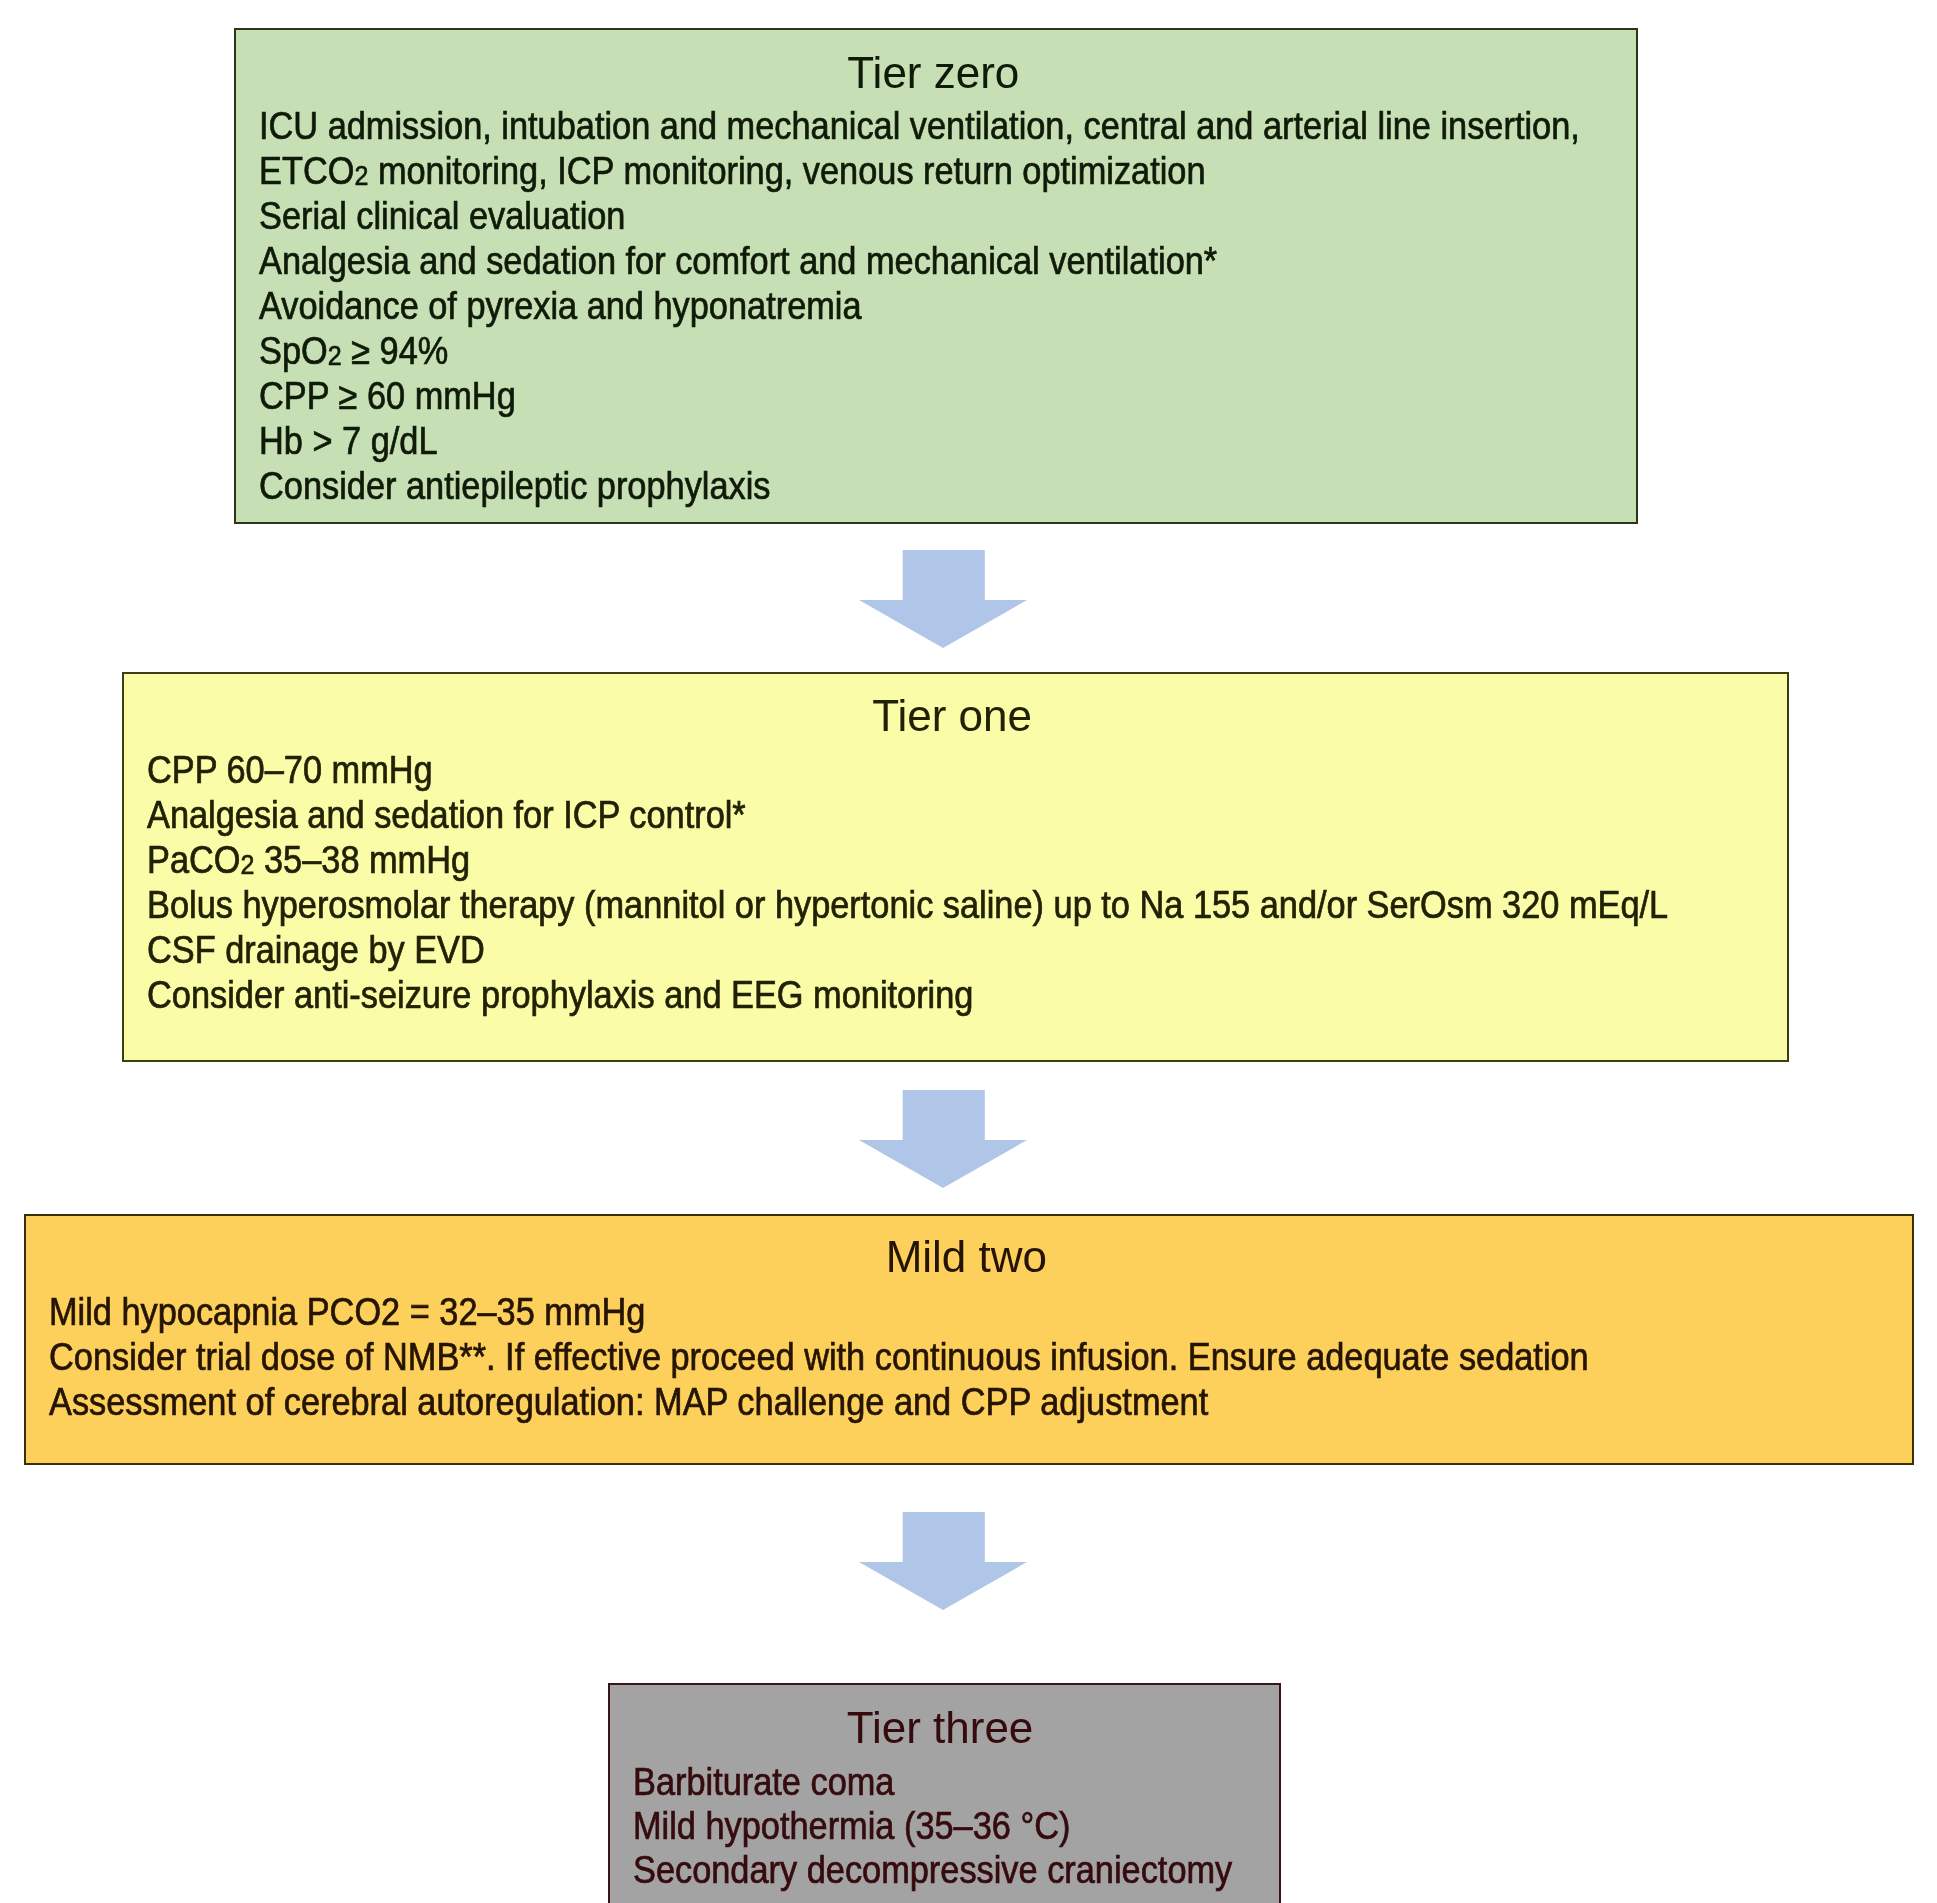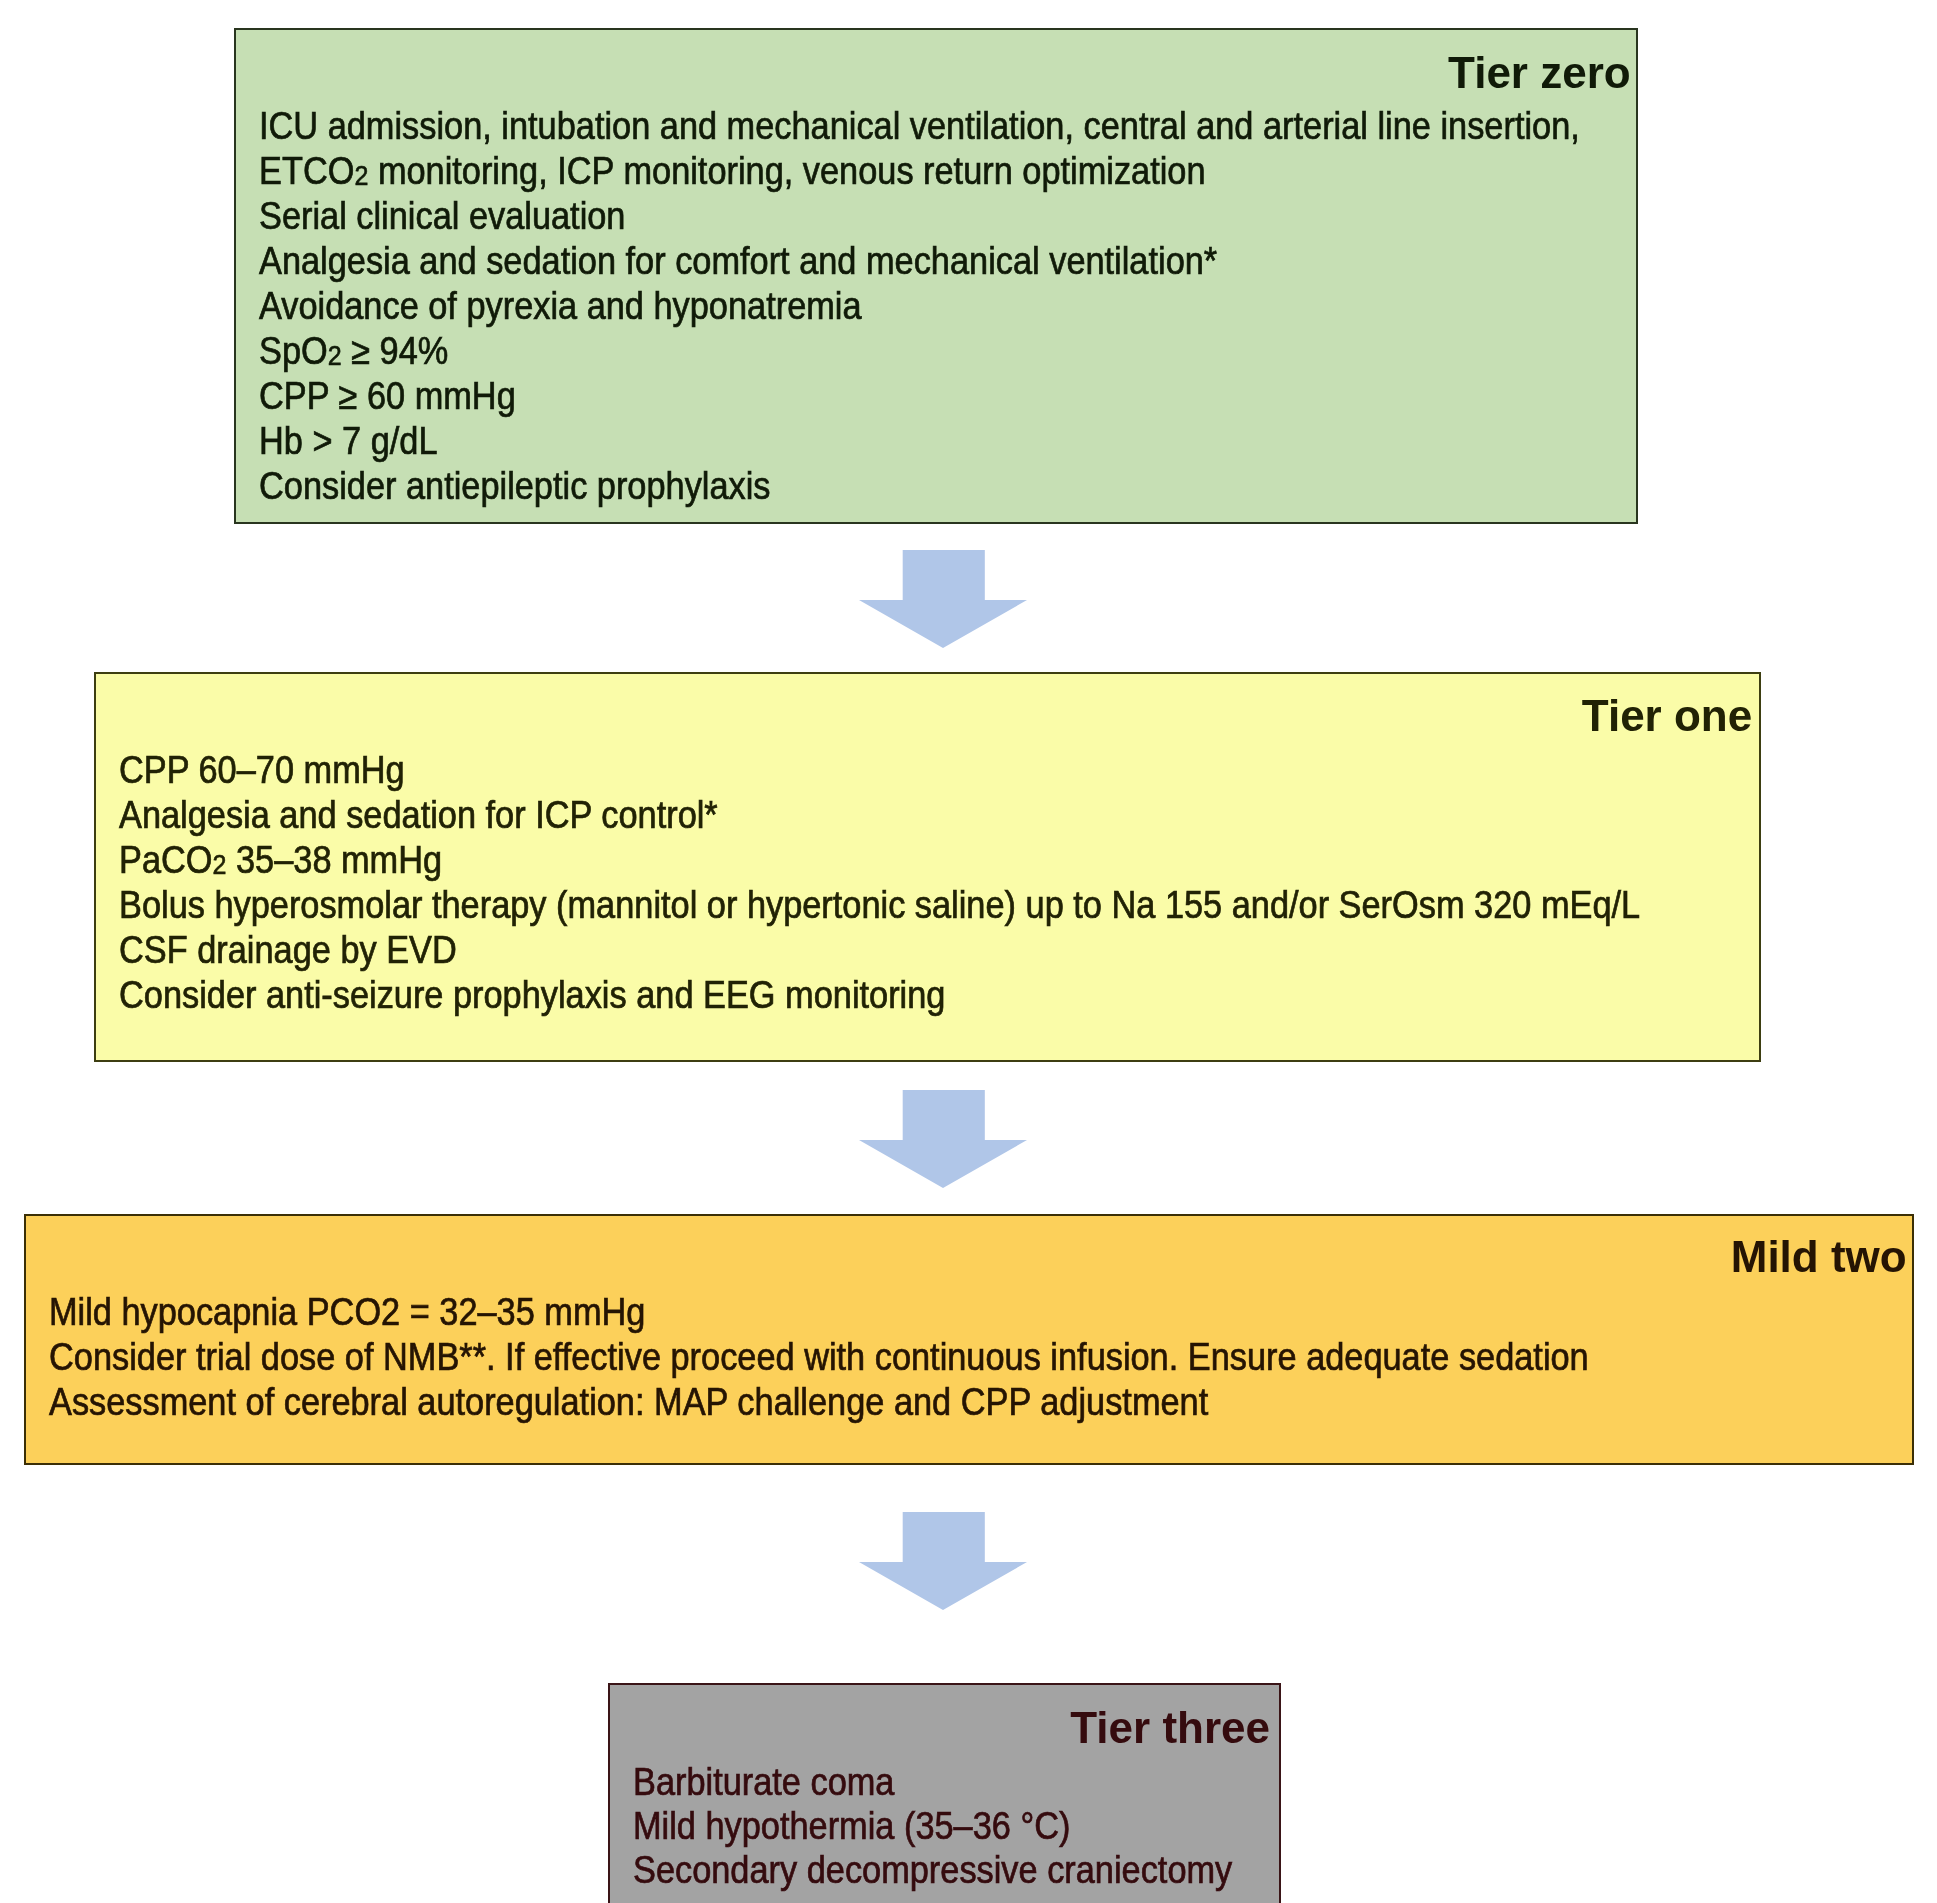--- a/index.html
+++ b/index.html
@@ -2,39 +2,39 @@
 <html style="font-size:12px"><head>
 <meta charset="utf-8">
 <title>Tiered ICP management flowchart</title>
 <style>
   html,body{margin:0;padding:0;background:#ffffff;}
   body{width:1938px;height:1903px;position:relative;overflow:hidden;
        font-family:"Liberation Sans",sans-serif;
        -webkit-font-smoothing:antialiased;}
   .stage{position:absolute;left:0;top:0;width:1938px;height:1903px;}
   .tier{position:absolute;box-sizing:border-box;}
-  .tier .hd{text-align:right;font-weight:bold;}
+  .tier .hd{text-align:center;font-weight:normal;}
   .tier .ln{white-space:nowrap;}
   sub{font-size:0.73em;vertical-align:baseline;position:relative;top:0.044em;
       -webkit-text-stroke:0.6px currentColor;}
   .arrow{position:absolute;}
   .arrow polygon{fill:#b0c6e8;}
 
   
   .tier{border:2.4px solid #283520;color:#161a12;}
   .tier .hd{font-size:44px;line-height:45px;position:absolute;left:0;right:0;
             -webkit-text-stroke:0px currentColor;}
   .tier .body{font-size:38px;line-height:45px;position:absolute;
             -webkit-text-stroke:0.7px currentColor;
             transform:scaleX(0.9036);transform-origin:0 0;}
   .tier .ln{height:45px;}
 
   
   .t0{left:234px;top:28px;width:1404px;height:496px;background:#c6dfb4;border-color:#29351f;color:#101a08;}
-  .t1{left:94px;top:672px;width:1667px;height:390px;background:#fafca8;border-color:#3d3e11;color:#212205;}
+  .t1{left:122px;top:672px;width:1667px;height:390px;background:#fafca8;border-color:#3d3e11;color:#212205;}
   .t2{left:24px;top:1214px;width:1890px;height:251px;background:#fcd05a;border-color:#3b2f06;color:#251403;}
   .t3{left:608px;top:1643px;width:673px;height:234px;background:#fdaeae;border-color:#3a1417;color:#350b0e;}
 
   
   .t0 .hd{top:20px;right:5.3px;}   .t0 .body{left:22.7px;top:74px;}
   .t1 .hd{top:19px;right:6.8px;}  .t1 .body{left:23.4px;top:74px;}
   .t2 .hd{top:18.4px;right:5.3px;}   .t2 .body{left:23px;top:74px;}
   .t3 .hd{top:19.5px;right:9px;}  .t3 .body{left:22.7px;top:75px;line-height:44px;}
   .t3 .ln{height:44px;}
 

